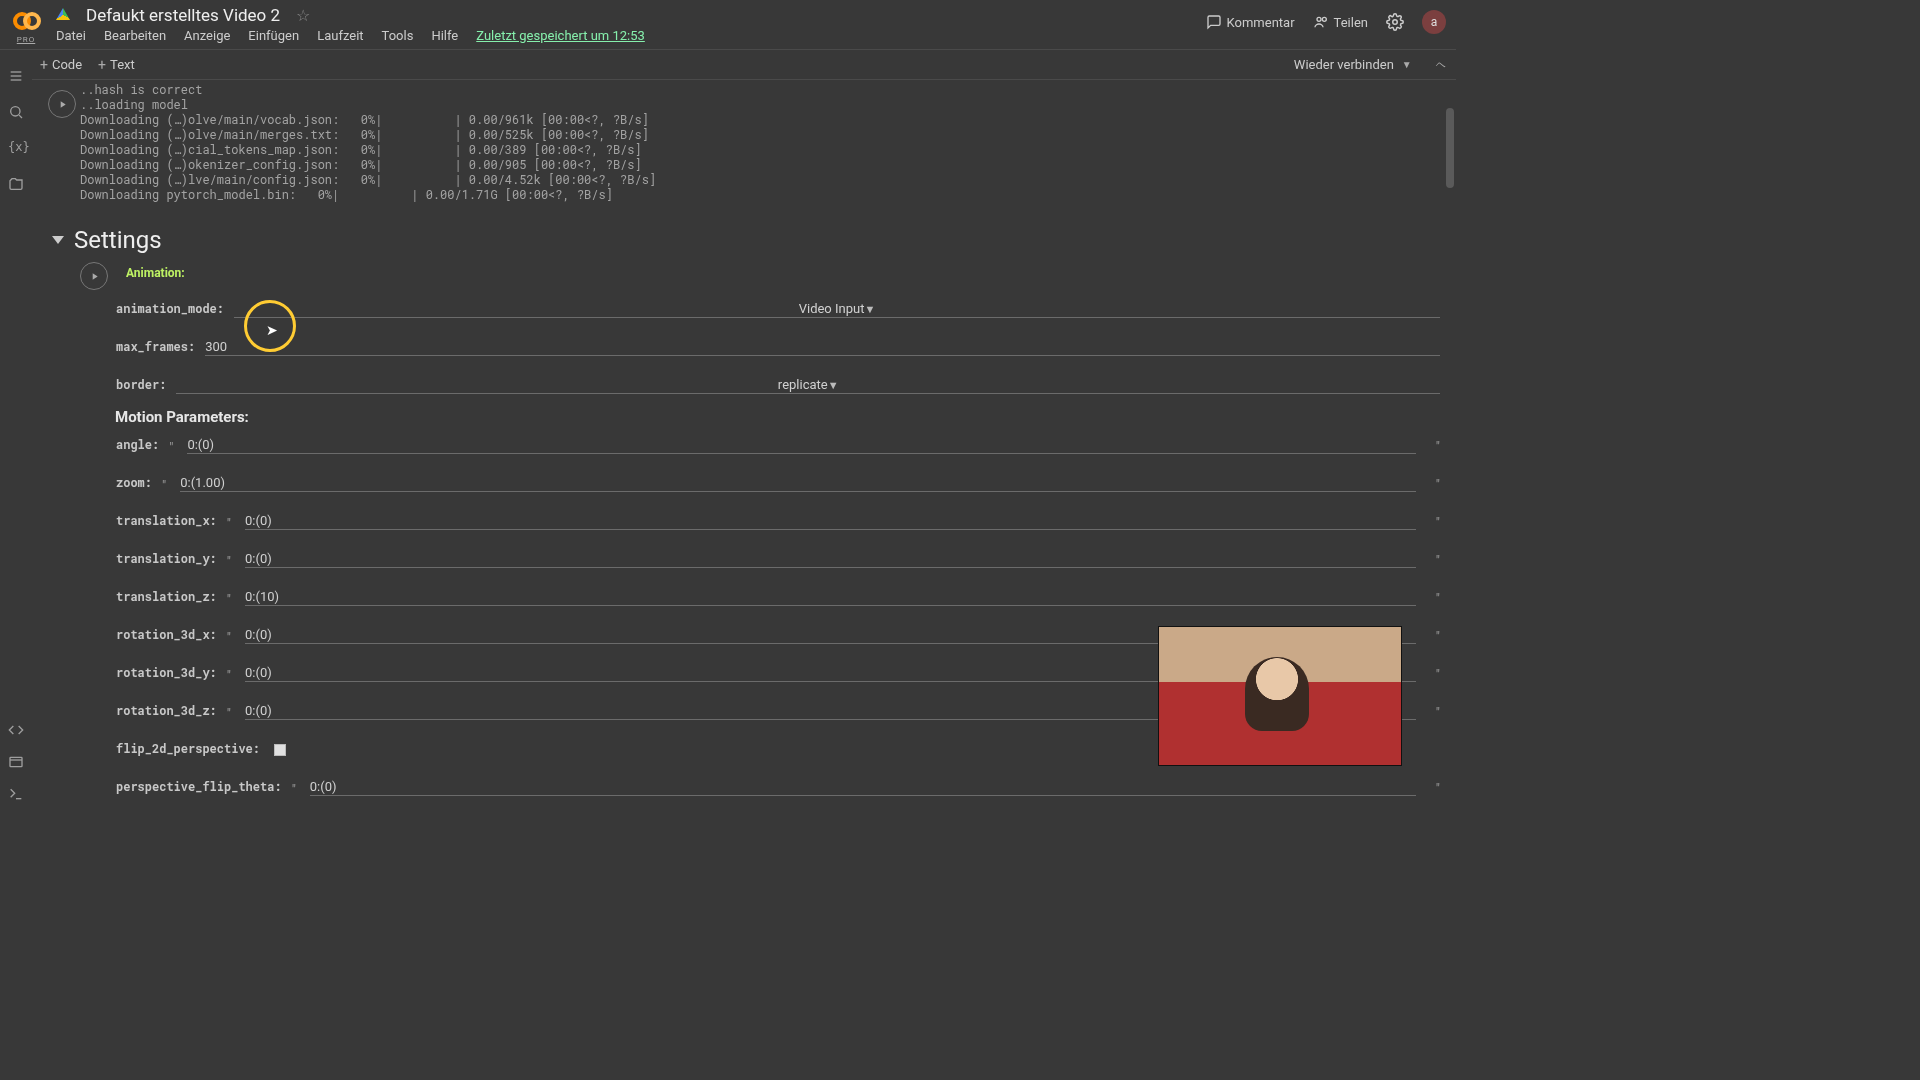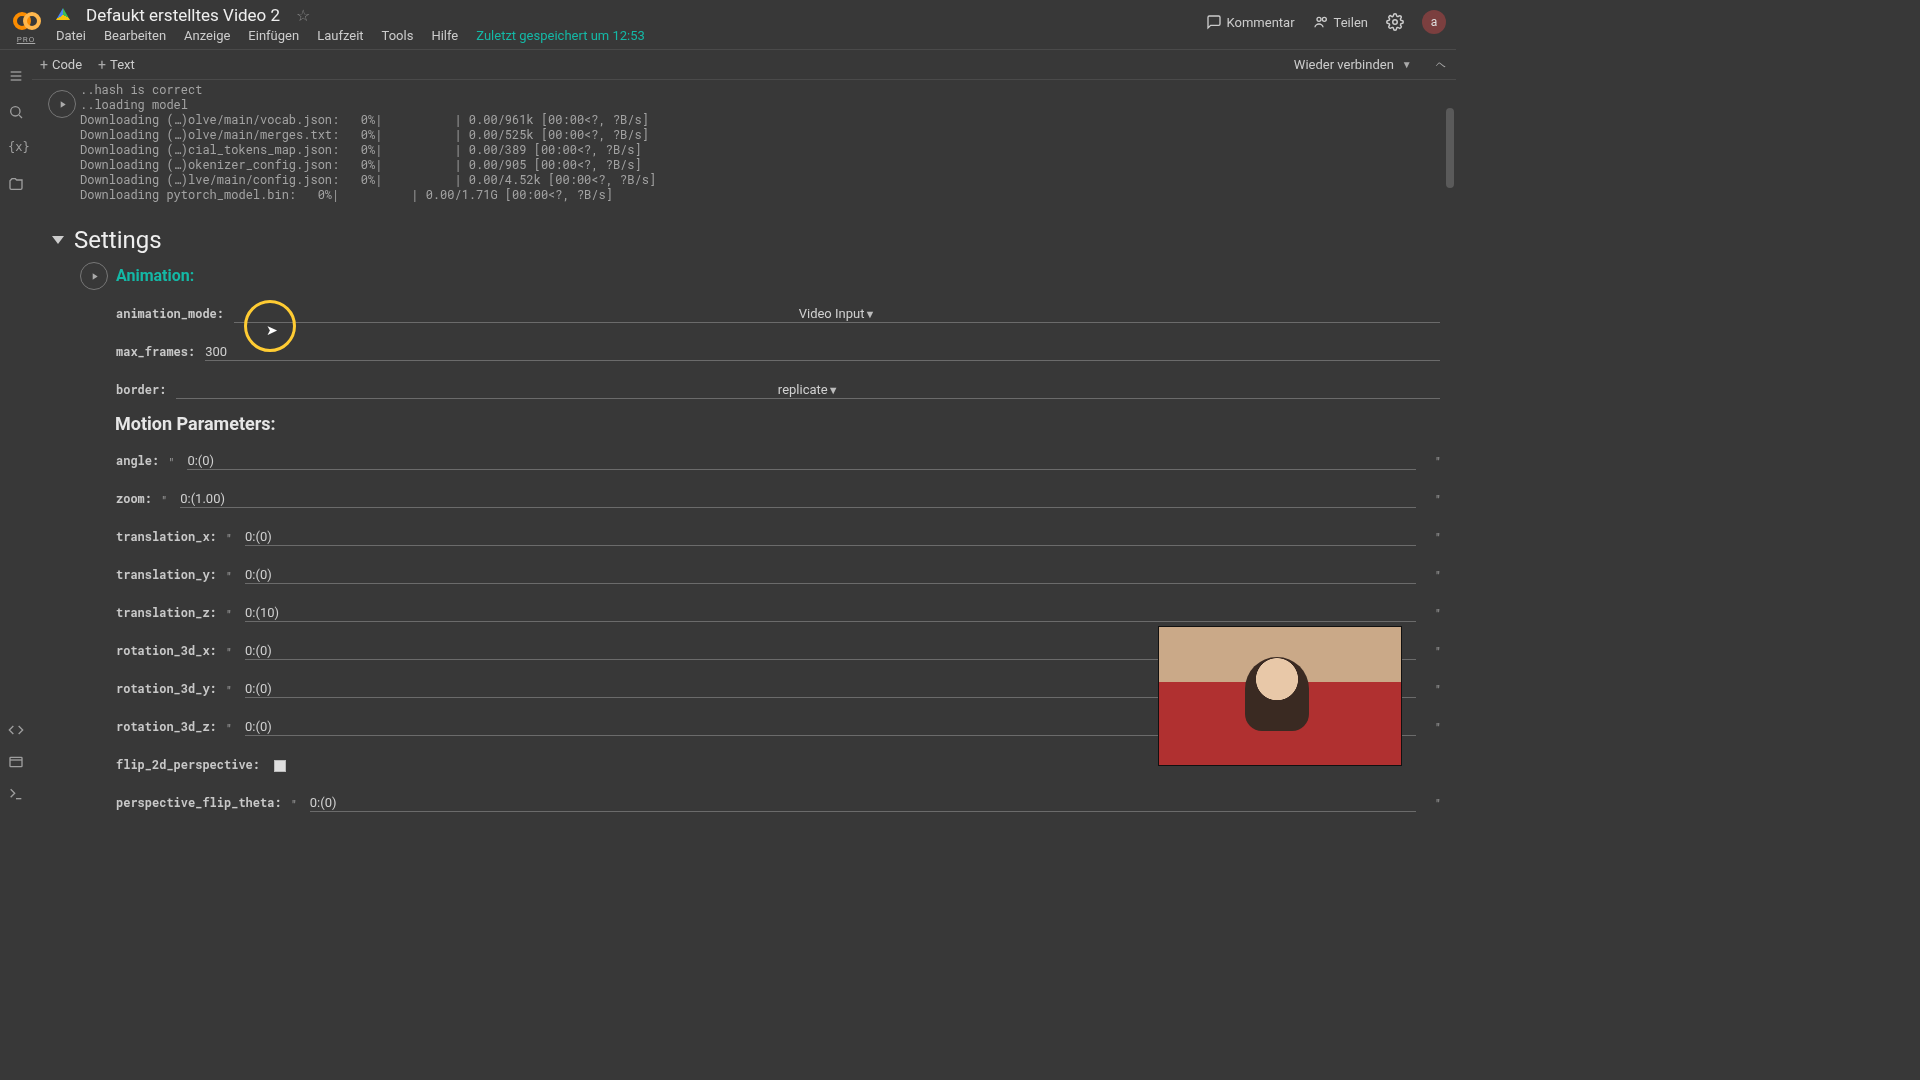--- a/index.html
+++ b/index.html
@@ -33,21 +33,21 @@
   .logo .c1 { border-color: #fb8c00; left: 0; top: 4px; }
   .logo .c2 { border-color: #ffb74d; left: 10px; top: 4px; }
   .pro-badge { font-size: 8px; color: #aaa; letter-spacing: 1px; margin-top: 1px; text-decoration: underline;}
   .title-area { margin-left: 12px; flex: 1; }
   .title-row { display: flex; align-items: center; gap: 16px; height: 22px;}
   .drive-icon { width:14px; height:14px; background: conic-gradient(#3cba54 0 33%, #f4c20d 33% 66%, #4885ed 66% 100%); clip-path: polygon(50% 0, 100% 85%, 0 85%);}
   .doc-title { font-size: 17px; color: #eee; }
   .star { color: #888; font-size: 16px; }
   .menus { display: flex; gap: 18px; font-size: 13px; color: #ccc; margin-top: 2px;}
   .menus span { cursor: pointer; }
-  .saved { color: #14b8a6; }
+  .saved { color: #86efac; text-decoration: underline; }
   .header-right { display: flex; align-items: center; gap: 18px; margin-top: 6px; color:#ccc;}
   .hr-item { display: flex; align-items: center; gap: 5px; font-size: 13px; cursor:pointer;}
   .avatar { width: 24px; height: 24px; border-radius: 50%; background:#7b3f3f; display:flex; align-items:center; justify-content:center; font-size:12px; color:#ddd;}
   
   .toolbar {
     height: 30px; display:flex; align-items:center; padding: 0 10px 0 40px;
     border-bottom: 1px solid #4a4a4a; font-size: 13px; color:#ccc;
     justify-content: space-between;
   }
   .toolbar-left { display:flex; gap:16px;}
@@ -77,22 +77,22 @@
     background:#383838;
   }
   .run-btn svg { fill:#aaa; width:11px; height:11px; margin-left:1px;}
   .mono { font-family: 'Roboto Mono', monospace; font-size: 12px; color:#a3a3a3; white-space:pre; line-height:1.25;}
   
   .section-hdr { display:flex; align-items:center; gap:10px; margin: 24px 0 12px 20px;}
   .tri { width:0; height:0; border-left:6px solid transparent; border-right:6px solid transparent; border-top:8px solid #ccc; cursor:pointer;}
   .section-title { font-size: 24px; font-weight:400; color:#eee;}
   .form-cell { position:relative; padding-left: 84px; }
   .form-cell .run-btn { left: 48px; top: -4px;}
-  .form-title { font-size: 16px; font-weight:700; color:#14b8a6; margin-bottom: 14px;}
-  .sub-title { font-size: 18px; font-weight:700; color:#e6e6e6; margin: 12px 0 12px -1px;}
+  .form-title { font-size: 12px; font-weight:700; color:#bef264; margin-bottom: 14px; margin-left: 10px;}
+  .sub-title { font-size: 15px; font-weight:700; color:#e6e6e6; margin: 12px 0 4px -1px;}
   .frow { display:flex; align-items:flex-end; gap:10px; margin-bottom: 14px; min-height:24px;}
   .flabel { font-family:'Roboto Mono', monospace; font-size:12px; color:#c8c8c8; font-weight:700; padding-bottom:2px; flex-shrink:0;}
   .finput-wrap { flex:1; border-bottom:1px solid #6b6b6b; padding-bottom:1px; display:flex; align-items:flex-end;}
   .finput-wrap.select { justify-content: center;}
   .fval { font-size: 13px; color:#d0d0d0; }
   .quote { font-size:13px; color:#9a9a9a; margin-right:4px; margin-bottom:-1px;}
   .end-quote { font-size:13px; color:#9a9a9a; margin-left:6px; }
   .frow.with-end { align-items: flex-end;}
   .frow.with-end .finput-wrap { margin-right: 4px;}
   .chev { color:#bbb; font-size:11px;}

